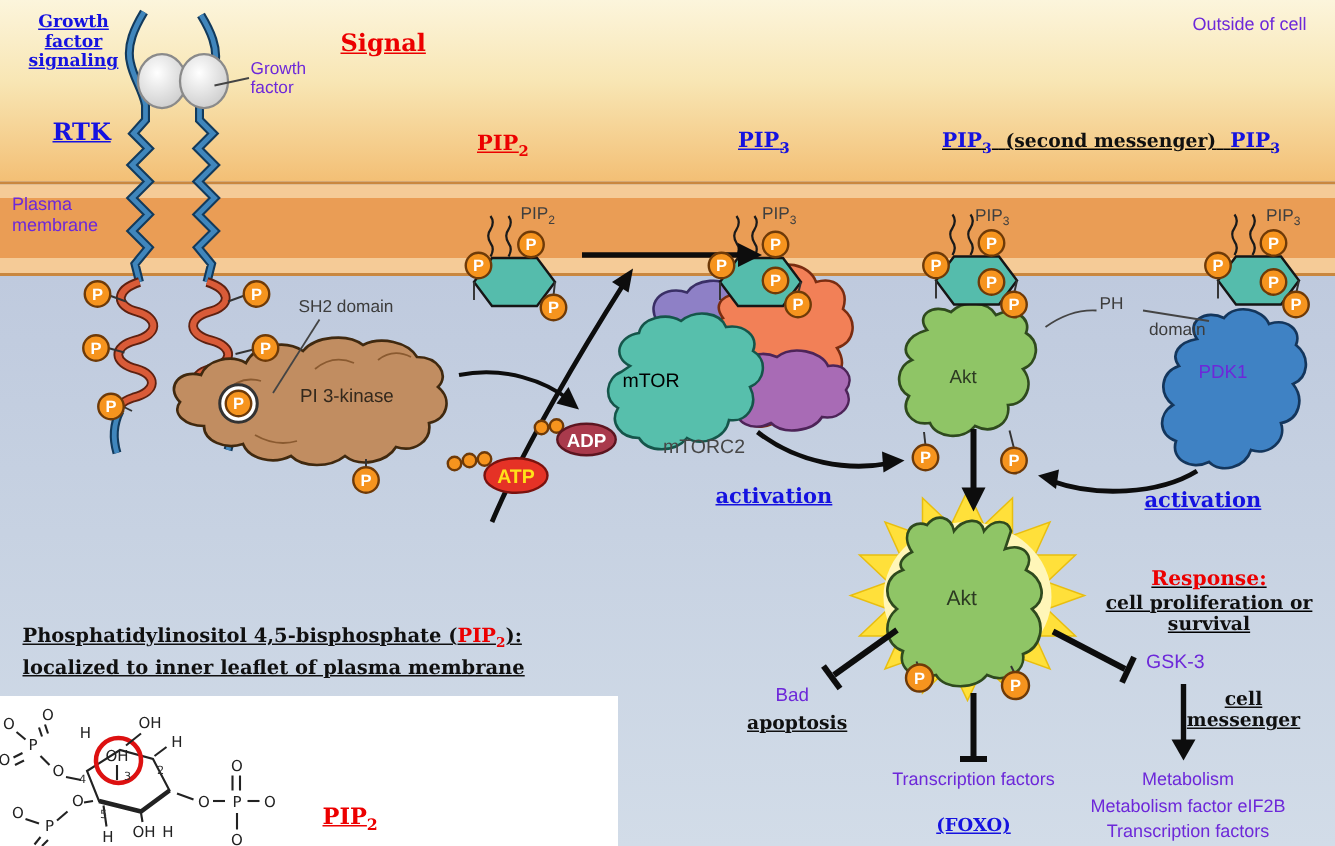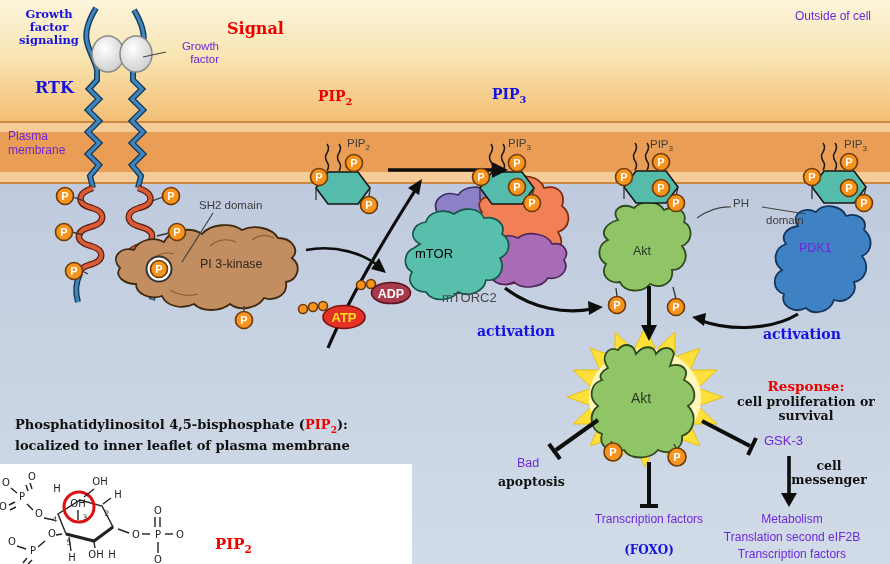--- a/index.html
+++ b/index.html
@@ -11,21 +11,21 @@
   #mem-line-top{top:121px;height:2px;background:#C9873F;}
   #mem-edge-top{top:123px;height:9px;background:#F5CB97;}
   #mem-main{top:132px;height:40px;background:#EA9D55;}
   #mem-edge-bot{top:172px;height:10px;background:#F5CB97;}
   #mem-line-bot{top:182px;height:2px;background:#C9873F;}
   #cytoplasm{top:184px;height:380px;background:linear-gradient(180deg,#BFCADE 0%,#C7D2E2 45%,#D2DCE8 100%);}
   #chem-panel{position:absolute;left:0;top:464px;width:412px;height:100px;background:#FFFFFF;}
   svg{position:absolute;left:0;top:0;}
   
   .lbl{position:absolute;color:#6d28d9;line-height:1.15;}
-  .ann{position:absolute;font-family:"DejaVu Serif",serif;font-weight:bold;line-height:1.15;}
+  .ann{position:absolute;font-family:"DejaVu Serif",serif;font-weight:bold;line-height:1.15;text-decoration:underline;}
   .blue{color:#1512E0;} .red{color:#EC0000;} .blk{color:#101010;}
   .ctr{text-align:center;}
   sub{font-size:70%;}
   .pc{fill:#F6941E;stroke:#6E3A08;stroke-width:1.6;}
   .pt{fill:#FFFFFF;font:bold 11px "Liberation Sans",sans-serif;text-anchor:middle;}
   .hex{fill:#55BCAC;stroke:#161616;stroke-width:1.6;}
   .tail{fill:none;stroke:#1a1a1a;stroke-width:1.5;}
   .conn{stroke:#333;stroke-width:1.3;}
   .arrow{stroke:#0d0d0d;fill:none;}
   .ah{fill:#0d0d0d;stroke:none;}
@@ -370,25 +370,30 @@
       <line class="chembond" x1="155" y1="53" x2="155" y2="63"></line>
       <line class="chembond" x1="160" y1="53" x2="160" y2="63"></line>
       <line class="chembond" x1="158" y1="78" x2="158" y2="89"></line>
     </g>
   </svg>
 
   <div class="ann blue ctr" style="left:6px;top:8px;width:86px;font-size:11.5px;">Growth factor signaling</div>
   <div class="ann red" style="left:227px;top:20px;font-size:16px;">Signal</div>
   <div class="ann blue" style="left:35px;top:79px;font-size:16px;">RTK</div>
   <div class="lbl" style="left:795px;top:10px;font-size:12px;">Outside of cell</div>
-  <div class="lbl" style="left:167px;top:40px;width:52px;font-size:11.5px;text-align:right;">Growth factor</div>
+  <div class="lbl" style="left:167px;top:40px;width:52px;font-size:11.5px;">Growth factor</div>
   <div class="lbl" style="left:8px;top:130px;width:72px;font-size:12px;">Plasma membrane</div>
 
   <div class="ann red" style="left:318px;top:88px;font-size:14px;"><span>PIP</span><sub>2</sub></div>
   <div class="ann blue" style="left:492px;top:86px;font-size:14px;"><span>PIP</span><sub>3</sub></div>
+  <div class="ann" style="left:628px;top:87px;font-size:13.5px;">
+    <span class="blue"><span>PIP</span><sub>3</sub></span>
+    <span class="blk" style="font-size:12.5px;">&nbsp;<span>(second messenger)</span></span>
+    <span class="blue">&nbsp;<span>PIP</span><sub>3</sub></span>
+  </div>
 
   <div class="lbl" style="left:347px;top:137px;font-size:11.5px;color:#3f3f3f;"><span>PIP</span><sub>2</sub></div>
   <div class="lbl" style="left:508px;top:137px;font-size:11.5px;color:#3f3f3f;"><span>PIP</span><sub>3</sub></div>
   <div class="lbl" style="left:650px;top:138px;font-size:11.5px;color:#3f3f3f;"><span>PIP</span><sub>3</sub></div>
   <div class="lbl" style="left:844px;top:138px;font-size:11.5px;color:#3f3f3f;"><span>PIP</span><sub>3</sub></div>
 
   <div class="lbl" style="left:199px;top:199px;font-size:11.5px;color:#3c3c3c;">SH2 domain</div>
   <div class="lbl" style="left:200px;top:257px;font-size:12.5px;color:#33281c;">PI 3-kinase</div>
   <div class="lbl" style="left:415px;top:247px;font-size:13px;color:#000000;">mTOR</div>
   <div class="lbl" style="left:442px;top:291px;font-size:13px;color:#474747;">mTORC2</div>
@@ -413,21 +418,21 @@
   <div class="ann blk ctr" style="left:789px;top:459px;width:80px;font-size:12.5px;">
     <div>cell</div>
     <div>messenger</div>
   </div>
 
   <div class="lbl ctr" style="left:592px;top:511px;width:114px;font-size:12px;line-height:17px;">Transcription factors</div>
   <div class="ann blue ctr" style="left:592px;top:544px;width:114px;font-size:12px;">(FOXO)</div>
 
   <div class="lbl ctr" style="left:706px;top:511px;width:172px;font-size:12px;line-height:17.5px;">
     <div>Metabolism</div>
-    <div>Translation second eIF2B</div>
+    <div>Metabolism factor eIF2B</div>
     <div>Transcription factors</div>
   </div>
 
   <div class="ann blk" style="left:15px;top:417px;font-size:13px;line-height:16px;">
     <div><span>Phosphatidylinositol 4,5-bisphosphate (</span><span class="red"><span>PIP</span><sub>2</sub></span><span>):</span></div>
     <div>localized to inner leaflet of plasma membrane</div>
   </div>
   <div class="ann red" style="left:215px;top:536px;font-size:15px;"><span>PIP</span><sub>2</sub></div>
 
 </div>

